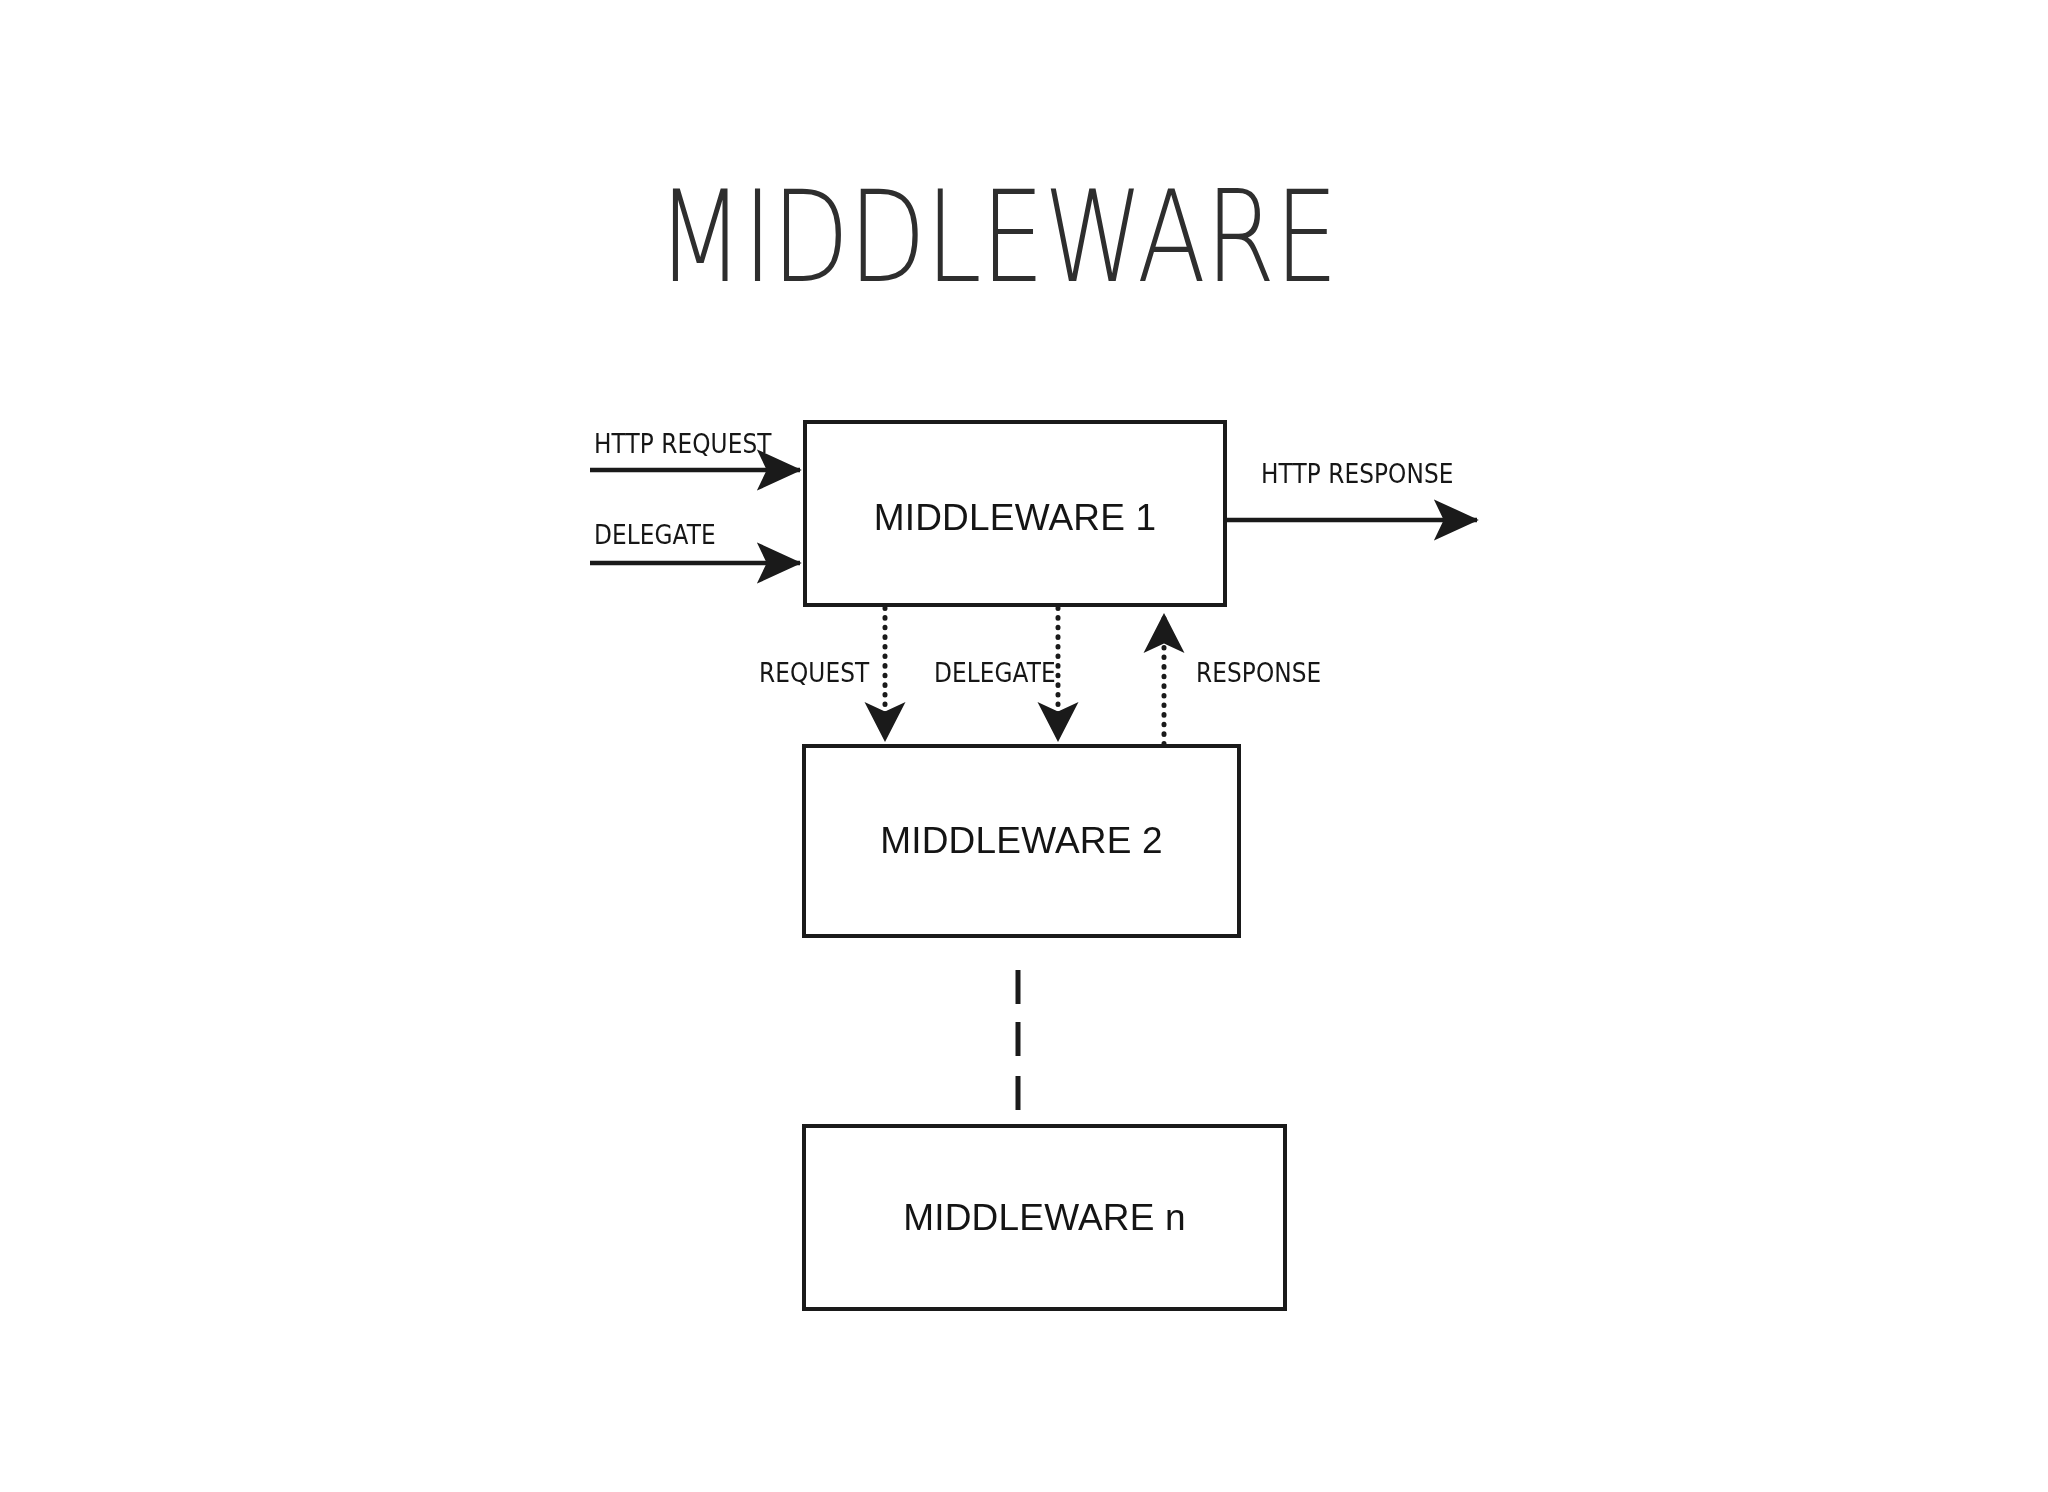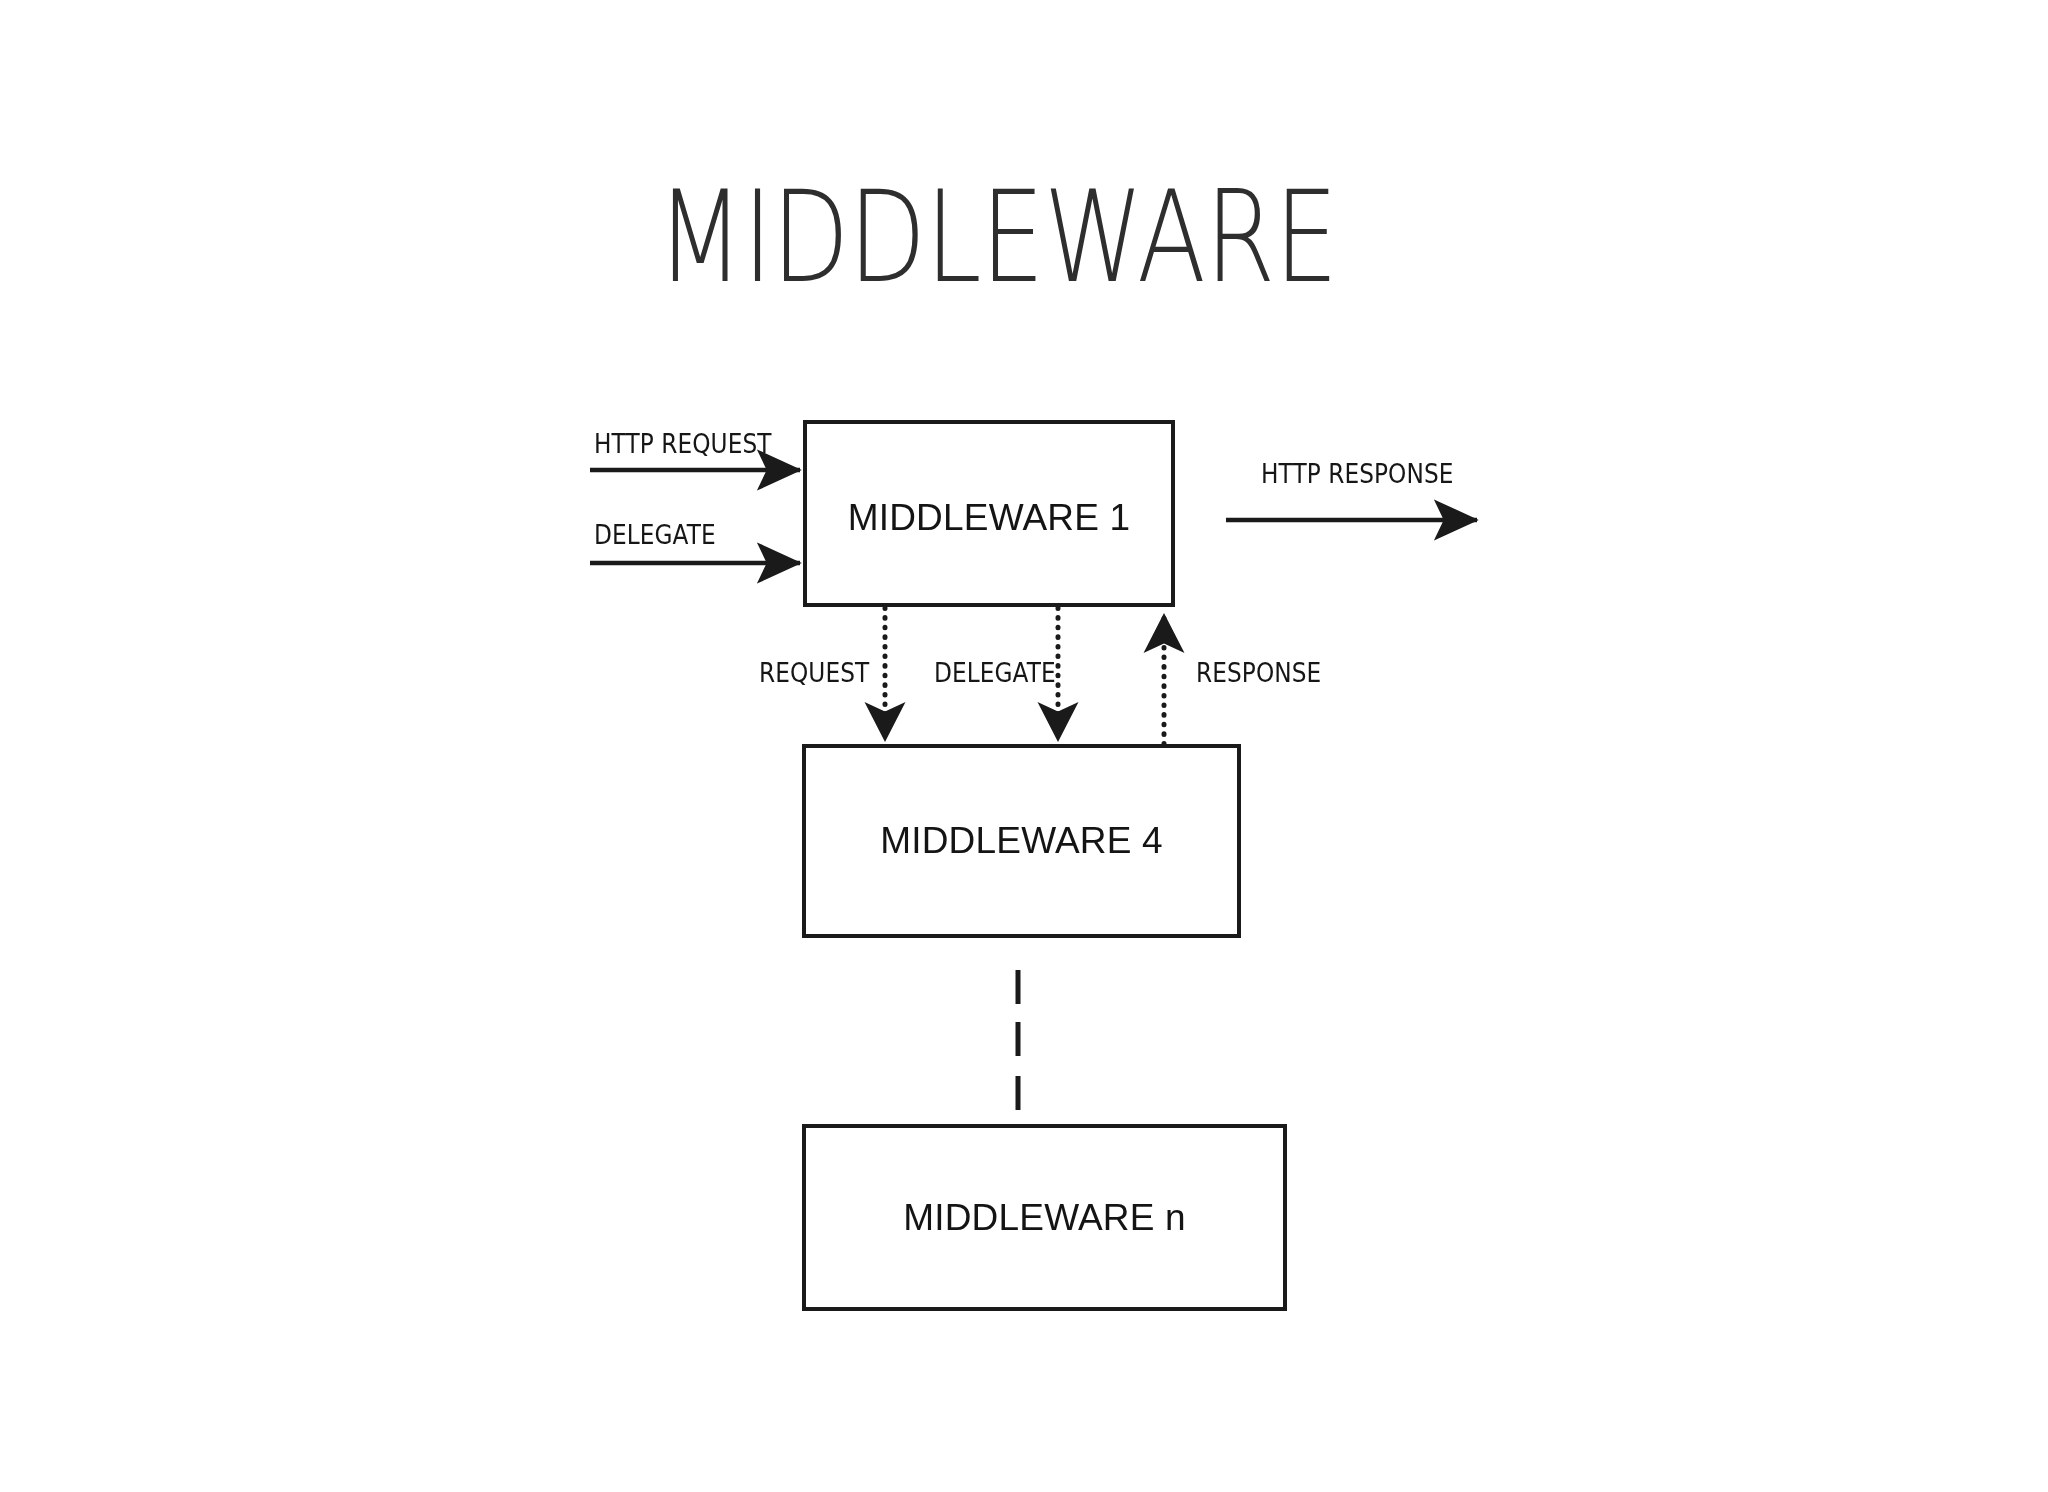--- a/index.html
+++ b/index.html
@@ -63,21 +63,21 @@
   }
   .mw-box-label {
     font-family: "Liberation Sans", sans-serif;
     font-size: 37px;
     font-weight: 400;
     color: #141414;
     letter-spacing: 0.2px;
     white-space: nowrap;
   }
 
-  #box-middleware-1 { left: 803px;  top: 400px;  width: 372px; height: 187px; }
+  #box-middleware-1 { left: 803px;  top: 400px;  width: 424px; height: 187px; }
   #box-middleware-2 { left: 802px;  top: 724px;  width: 439px; height: 194px; }
   #box-middleware-n { left: 802px;  top: 1104px; width: 485px; height: 187px; }
 
   
   #box-middleware-1 .mw-box-label { transform: translateY(4px); }
 
   
   .edge-label {
     position: absolute;
     font-family: "DejaVu Sans", sans-serif;
@@ -146,21 +146,21 @@
       <line x1="1018" y1="1002" x2="1018" y2="1036" stroke="#1a1a1a" stroke-width="5"></line>
       <line x1="1018" y1="1056" x2="1018" y2="1090" stroke="#1a1a1a" stroke-width="5"></line>
     </g>
   </svg>
 
   <div id="box-middleware-1" class="mw-box">
     <span class="mw-box-label">MIDDLEWARE 1</span>
   </div>
 
   <div id="box-middleware-2" class="mw-box">
-    <span class="mw-box-label">MIDDLEWARE 4</span>
+    <span class="mw-box-label">MIDDLEWARE 2</span>
   </div>
 
   <div id="box-middleware-n" class="mw-box">
     <span class="mw-box-label">MIDDLEWARE n</span>
   </div>
 
   <div id="label-http-request" class="edge-label">HTTP REQUEST</div>
 
   <div id="label-delegate-in" class="edge-label">DELEGATE</div>
 

